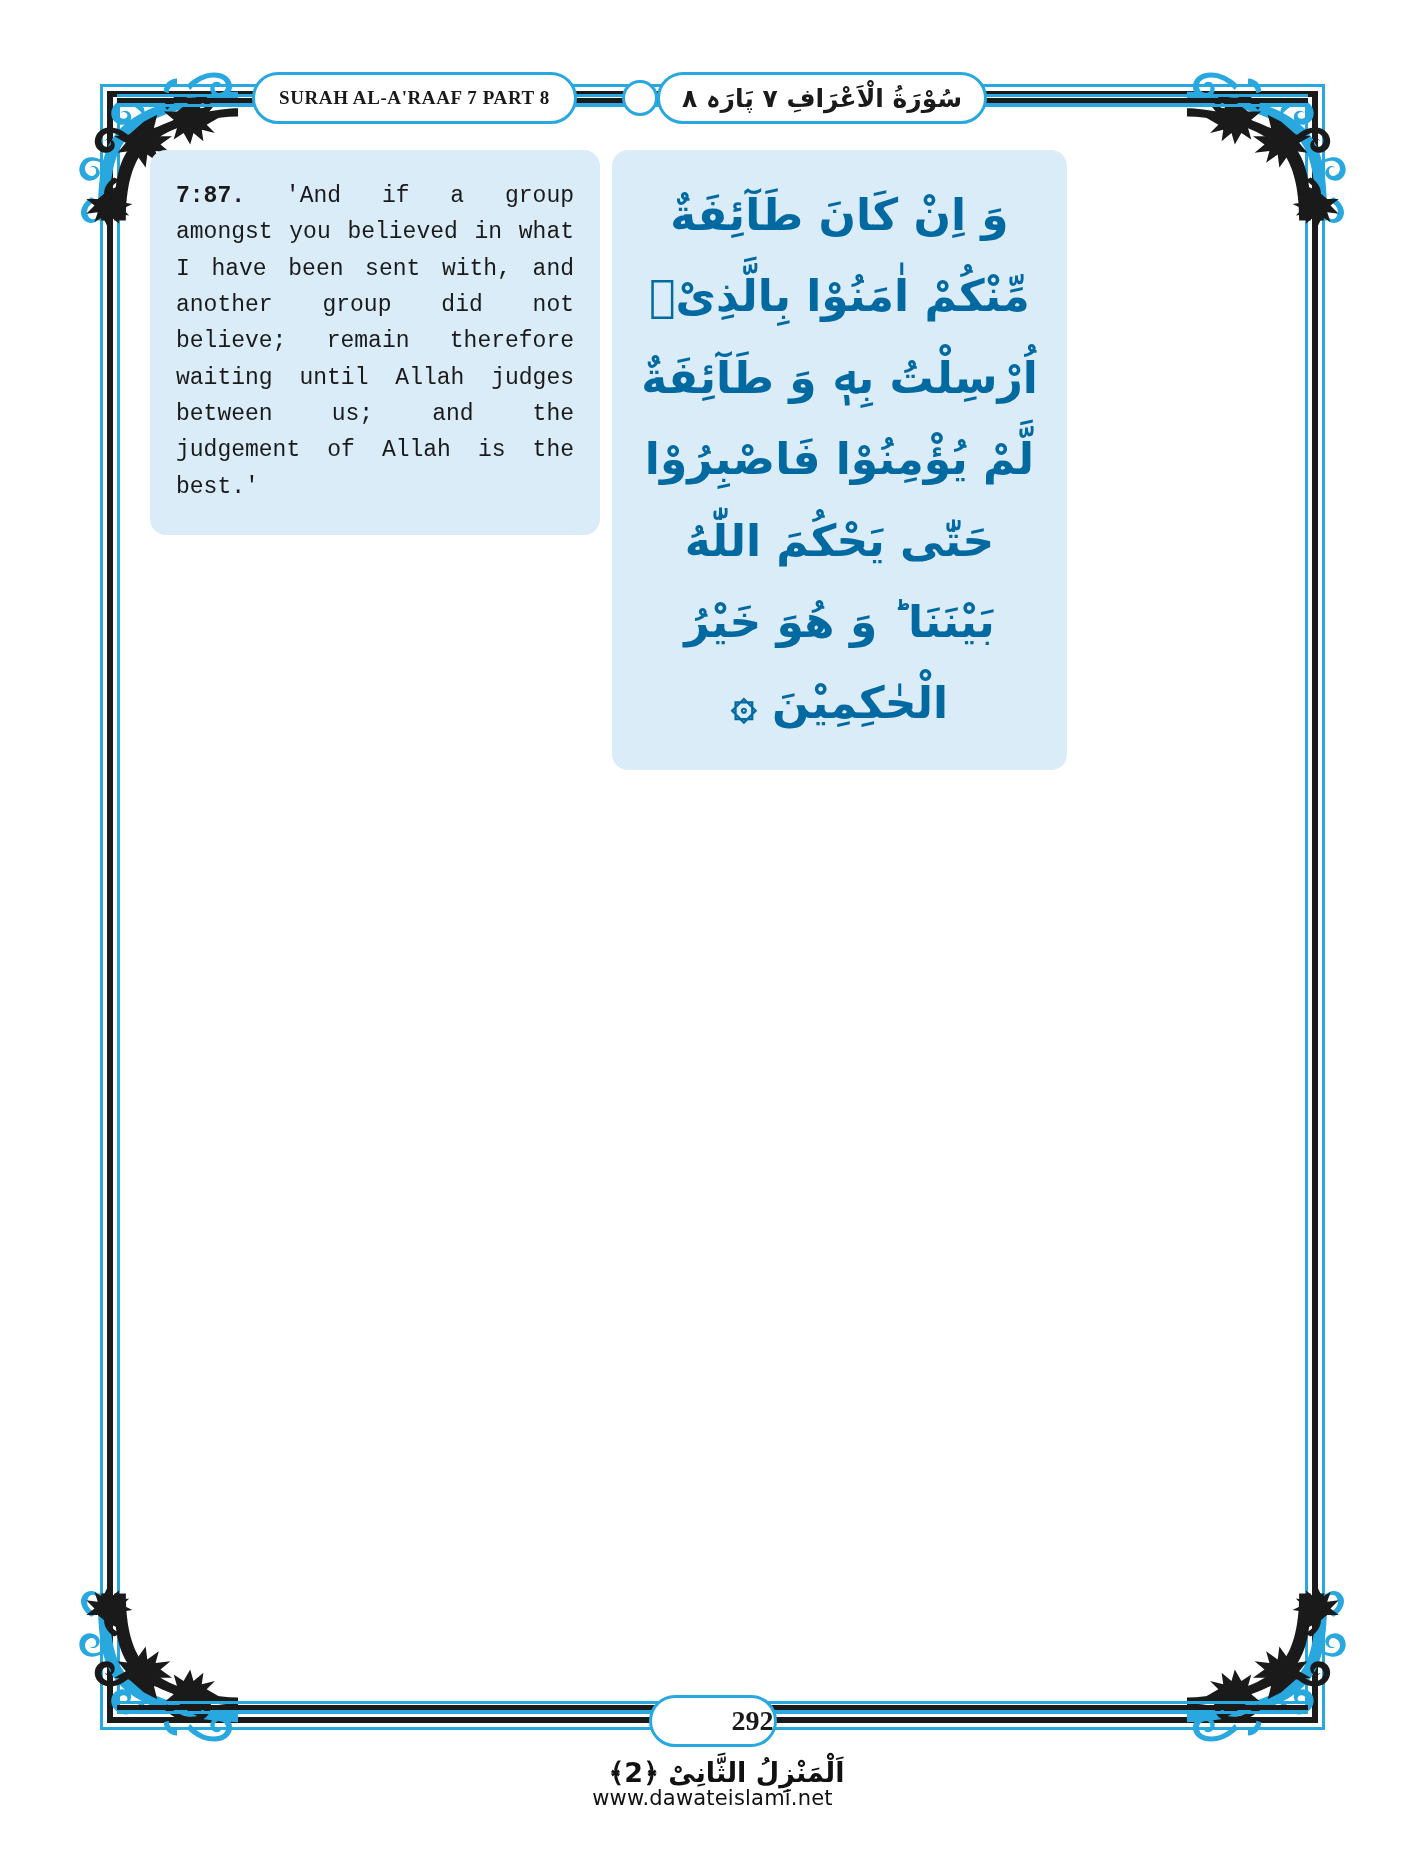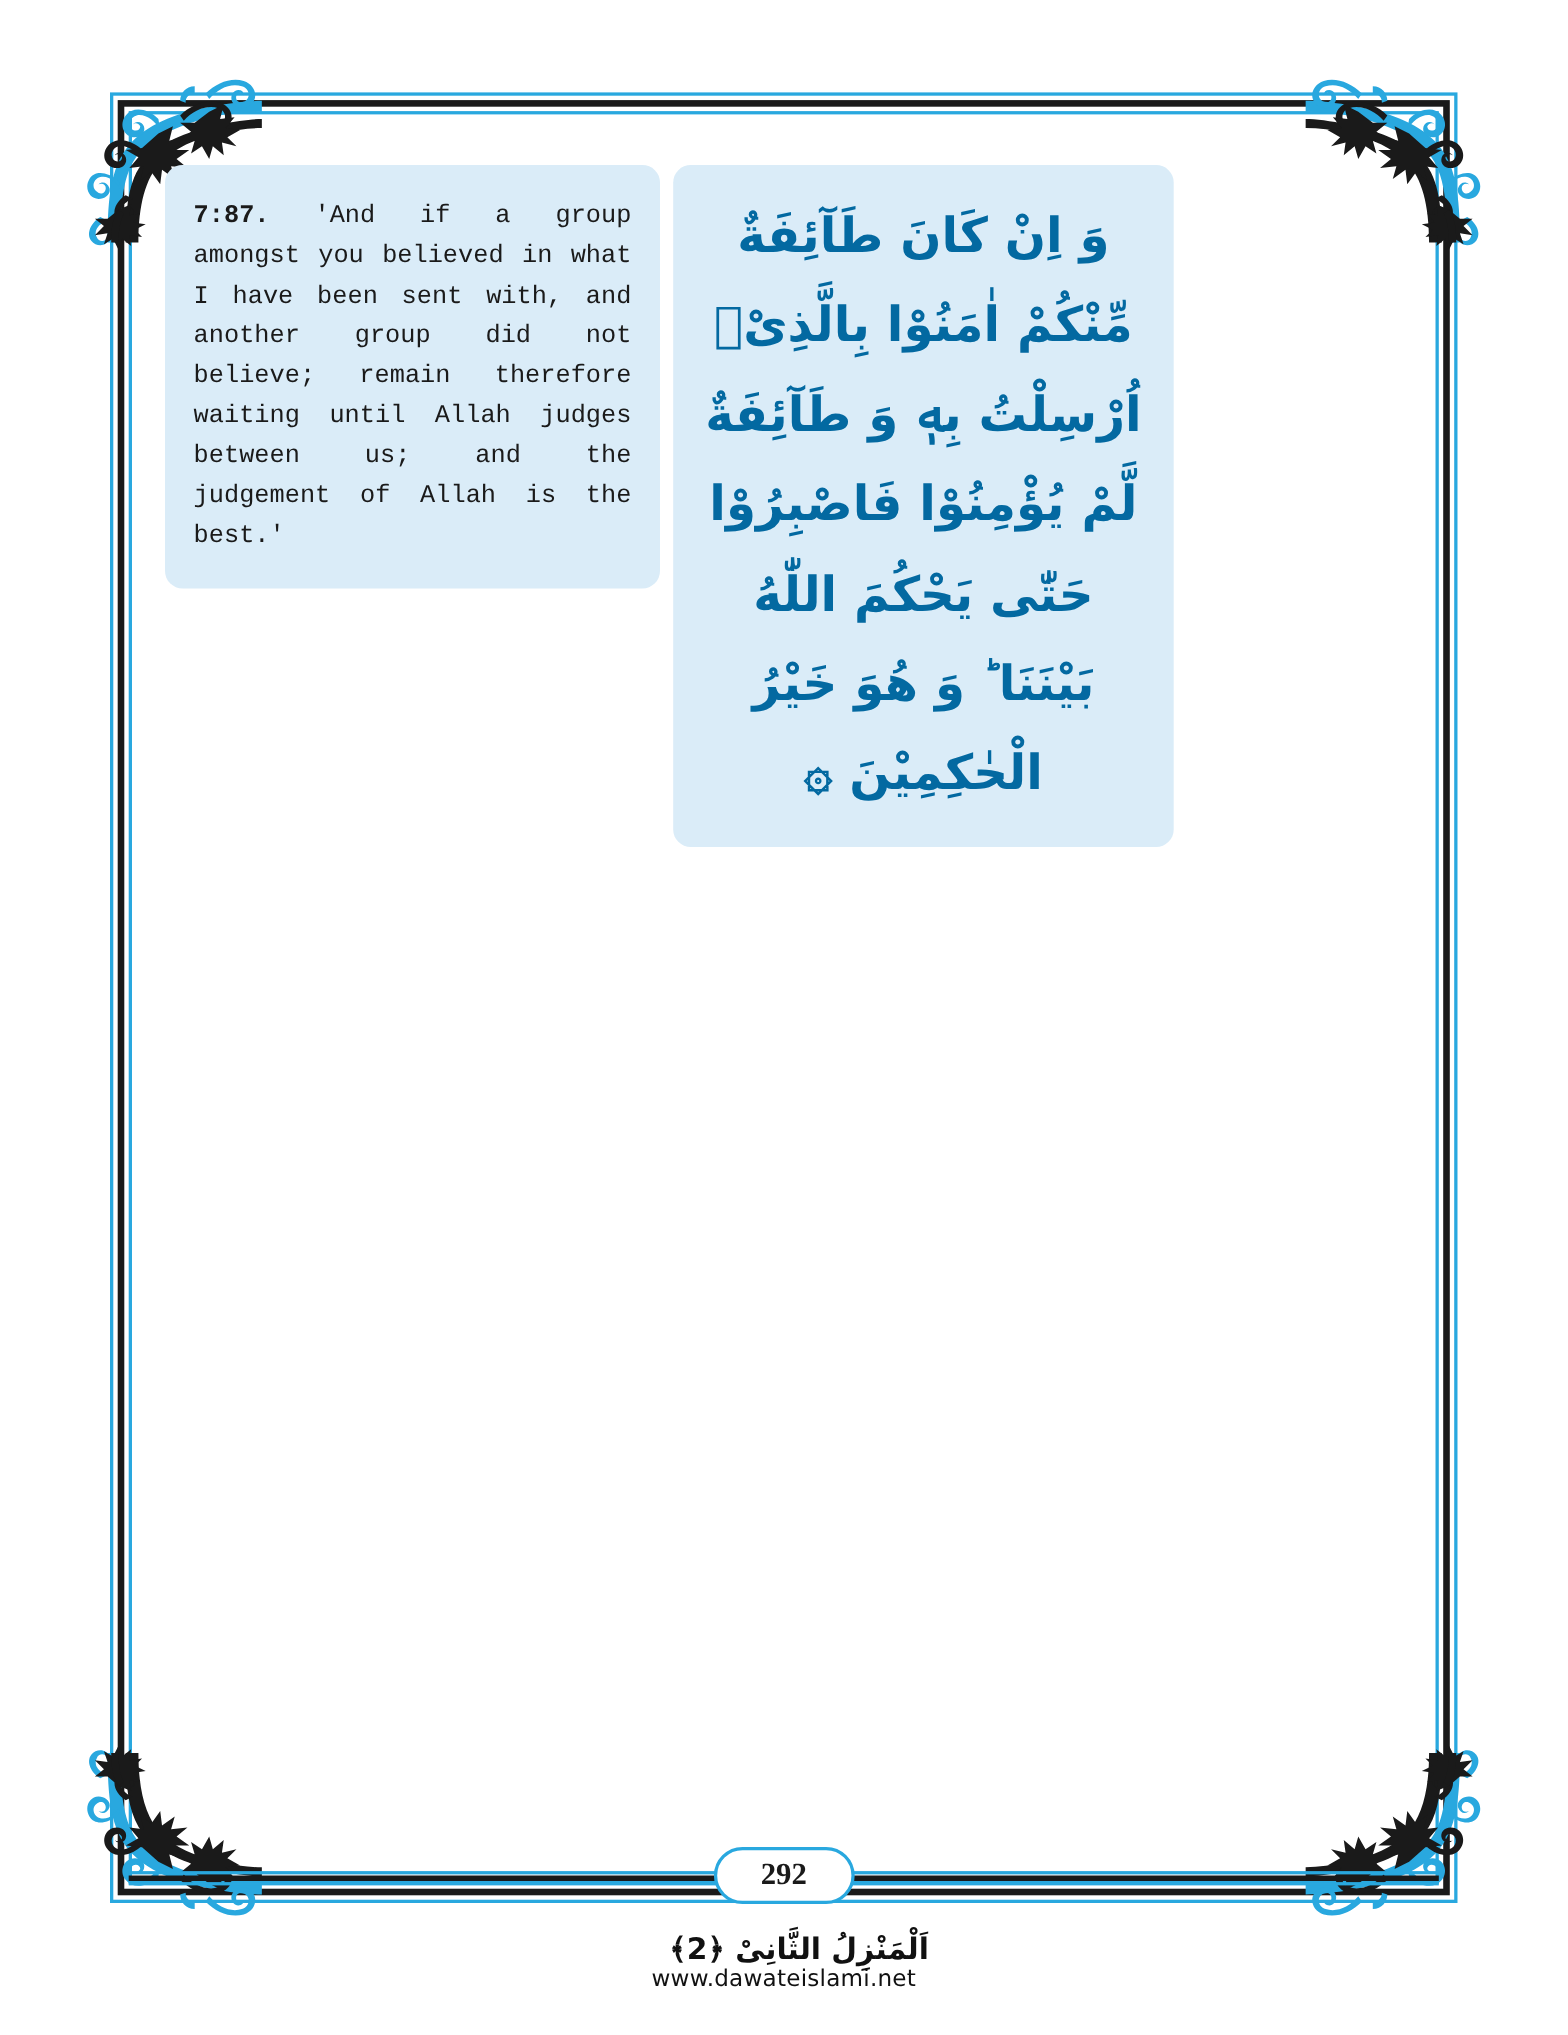--- a/index.html
+++ b/index.html
@@ -59,23 +59,23 @@
 
   .ayah{font-family:"DejaVu Sans",sans-serif;direction:rtl;text-align:center;
         font-size:44px;line-height:1.85;color:#0369a1;margin:0;font-weight:bold;}
 
   
   .footer-band{position:absolute;left:117px;bottom:115px;right:117px;height:56px;}
   .ftr-rule{position:absolute;left:0;right:0;top:22px;height:13px;}
   .ftr-rule .r-blue-top{position:absolute;left:0;right:0;top:0;height:3px;background:#29a8df;}
   .ftr-rule .r-black{position:absolute;left:0;right:0;top:4px;height:5px;background:#1a1a1a;}
   .ftr-rule .r-blue-bot{position:absolute;left:0;right:0;top:10px;height:3px;background:#29a8df;}
-  .pagebadge{position:absolute;left:50%;transform:translateX(-50%);top:0;
+  .pagebadge{position:absolute;left:50%;transform:translateX(-50%);top:16px;
              width:128px;height:52px;background:#fff;border:3px solid #29a8df;
-             border-radius:26px;display:flex;align-items:center;justify-content:center;
+             border-radius:26px;display:flex;align-items:center;justify-content:flex-end;
              box-sizing:border-box;}
   .pagenum{font-family:"Liberation Serif",serif;font-size:28px;font-weight:bold;color:#1a1a1a;}
 
   .manzil{position:absolute;left:0;right:0;bottom:62px;text-align:center;
           font-family:"DejaVu Sans",sans-serif;font-size:27px;color:#111;
           direction:rtl;font-weight:bold;line-height:1.1;margin-left:28px;}
   .site{position:absolute;left:0;right:0;bottom:40px;text-align:center;
         font-family:"DejaVu Sans",sans-serif;font-size:21px;color:#111;letter-spacing:.2px;}
 </style>
 </head>
@@ -172,20 +172,34 @@
         <path d="M30 44 C24 39 16 38 12 43 C8 48 11 55 17 55 C21 55 23 52 22 49 C21 46 17 46 16 48 C17 47 19 47 20 49 C20 51 18 52 16 51 C13 49 14 44 18 43 C23 42 28 46 31 51 Z"></path>
         <path d="M22 70 C17 73 14 79 17 83 C20 87 26 86 27 82 C28 79 26 76 23 77 C25 76 27 78 26 81 C25 84 21 84 20 81 C18 77 22 73 26 72 Z"></path>
         <path d="M40 36 L48 32 L46 40 L54 38 L49 45 L57 45 L50 50 L56 55 L47 54 L49 61 L42 56 L41 64 L36 57 L30 62 L32 54 L24 55 L29 49 L22 45 L31 44 Z"></path>
         <path d="M68 24 L76 20 L74 28 L82 27 L77 33 L85 34 L78 38 L83 43 L75 41 L76 48 L70 43 L68 50 L64 43 L58 47 L60 40 L52 40 L58 35 L52 30 L60 30 Z"></path>
         <path d="M18 78 L25 75 L24 81 L30 80 L26 85 L33 86 L27 89 L31 93 L24 92 L25 98 L20 94 L18 100 L15 94 L10 97 L12 91 L5 92 L10 87 L5 83 L12 83 Z"></path>
         <path d="M14 96 C14 88 15 82 18 78 L21 80 C19 84 18 89 18 96 Z"></path>
       </g>
     </svg>
   </div>
 
+  <div class="header-band">
+    <div class="hdr-rule">
+      <div class="r-blue-top"></div>
+      <div class="r-black"></div>
+      <div class="r-blue-bot"></div>
+    </div>
+    <div class="badge badge-en">
+      <span class="hdr-en">SURAH AL-A'RAAF 7 PART 8</span>
+    </div>
+    <div class="badge-dot-l"></div>
+    <div class="badge badge-ar">
+      <span class="hdr-ar">سُوْرَةُ الْاَعْرَافِ ٧ پَارَہ ٨</span>
+    </div>
+  </div>
 
   <div class="content">
 
     <div class="box box-en">
       <p class="trans"><span class="vnum">7:87.</span> <span>'And if a group amongst you believed in what I have been sent with, and another group did not believe; remain therefore waiting until Allah judges between us; and the judgement of Allah is the best.'</span></p>
     </div>
 
     <div class="box box-ar">
       <p class="ayah">وَ اِنْ كَانَ طَآئِفَةٌ مِّنْكُمْ اٰمَنُوْا بِالَّذِیْۤ اُرْسِلْتُ بِهٖ وَ طَآئِفَةٌ لَّمْ یُؤْمِنُوْا فَاصْبِرُوْا حَتّٰى یَحْكُمَ اللّٰهُ بَیْنَنَا ؕ وَ هُوَ خَیْرُ الْحٰكِمِیْنَ ۞</p>
     </div>

